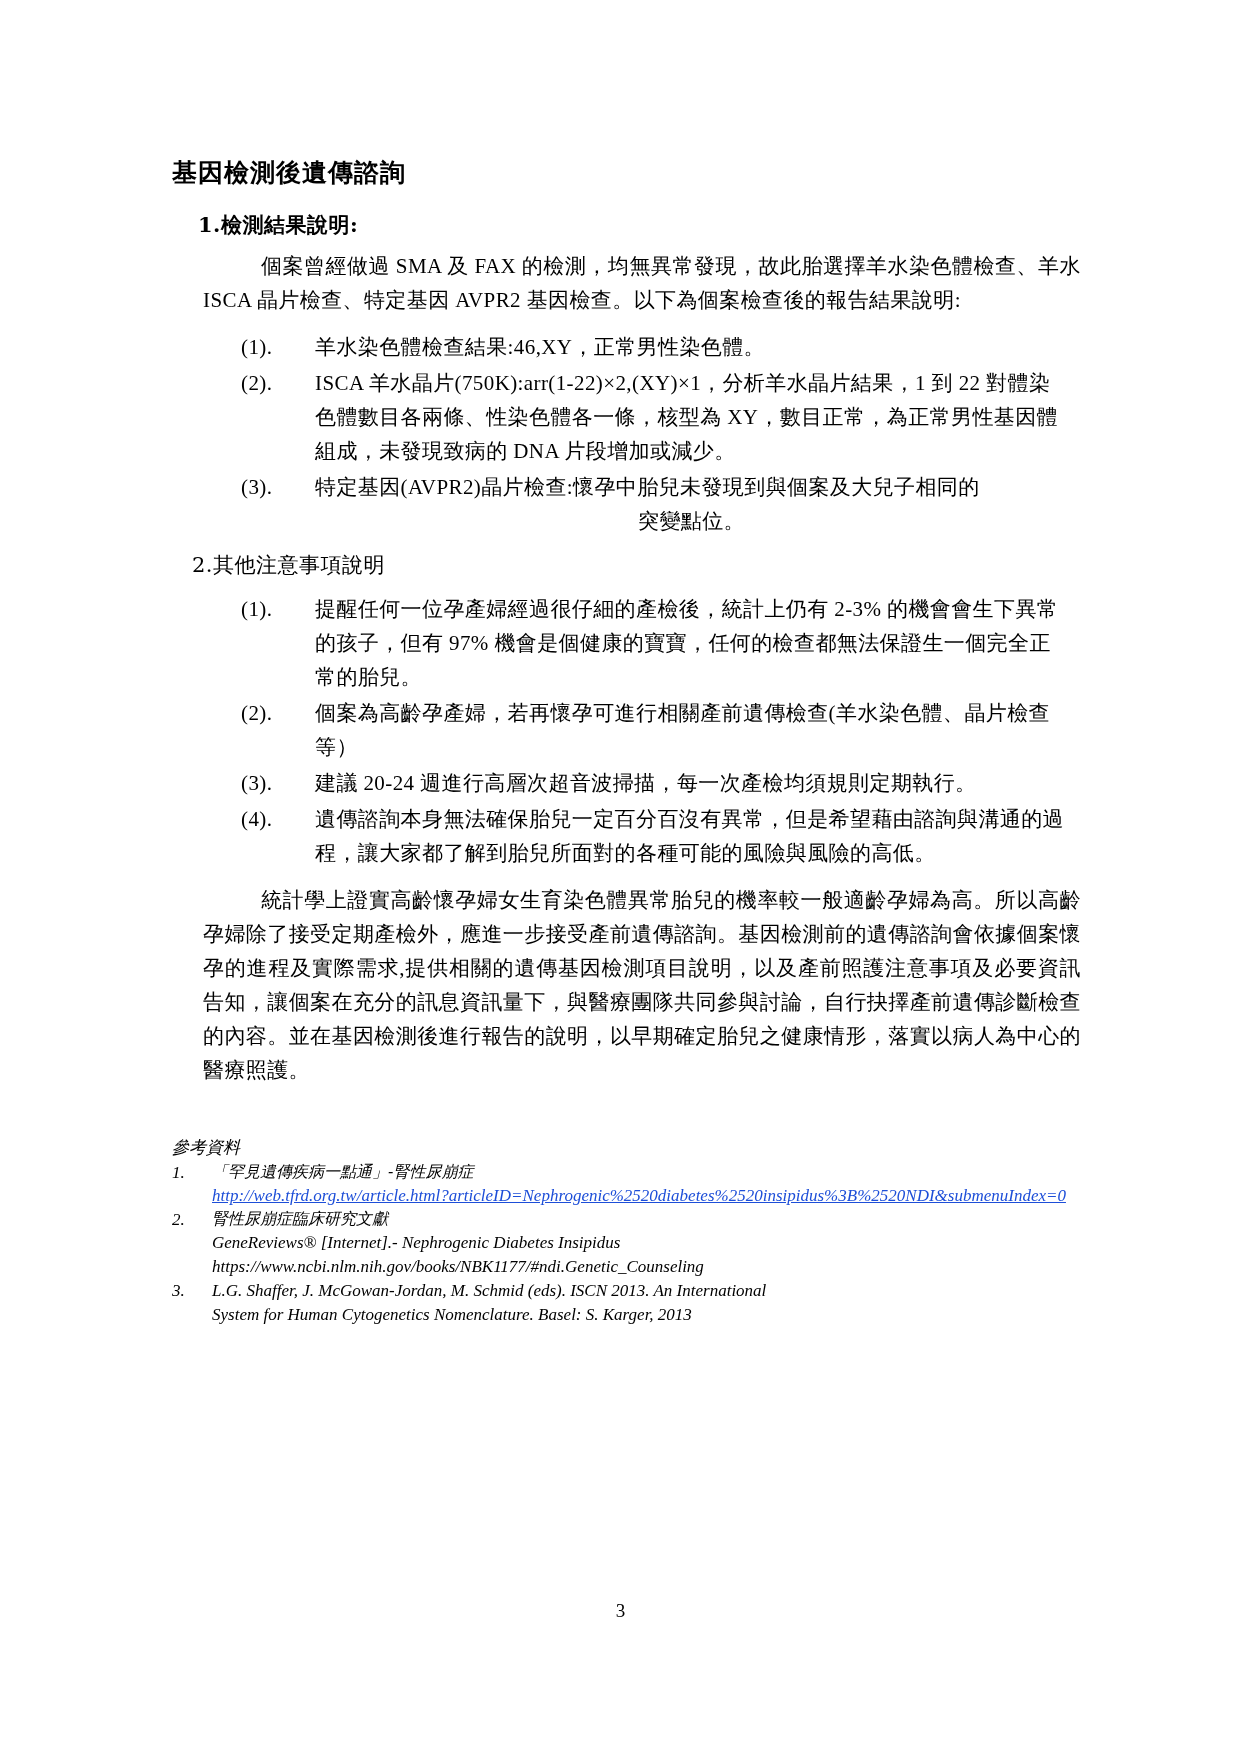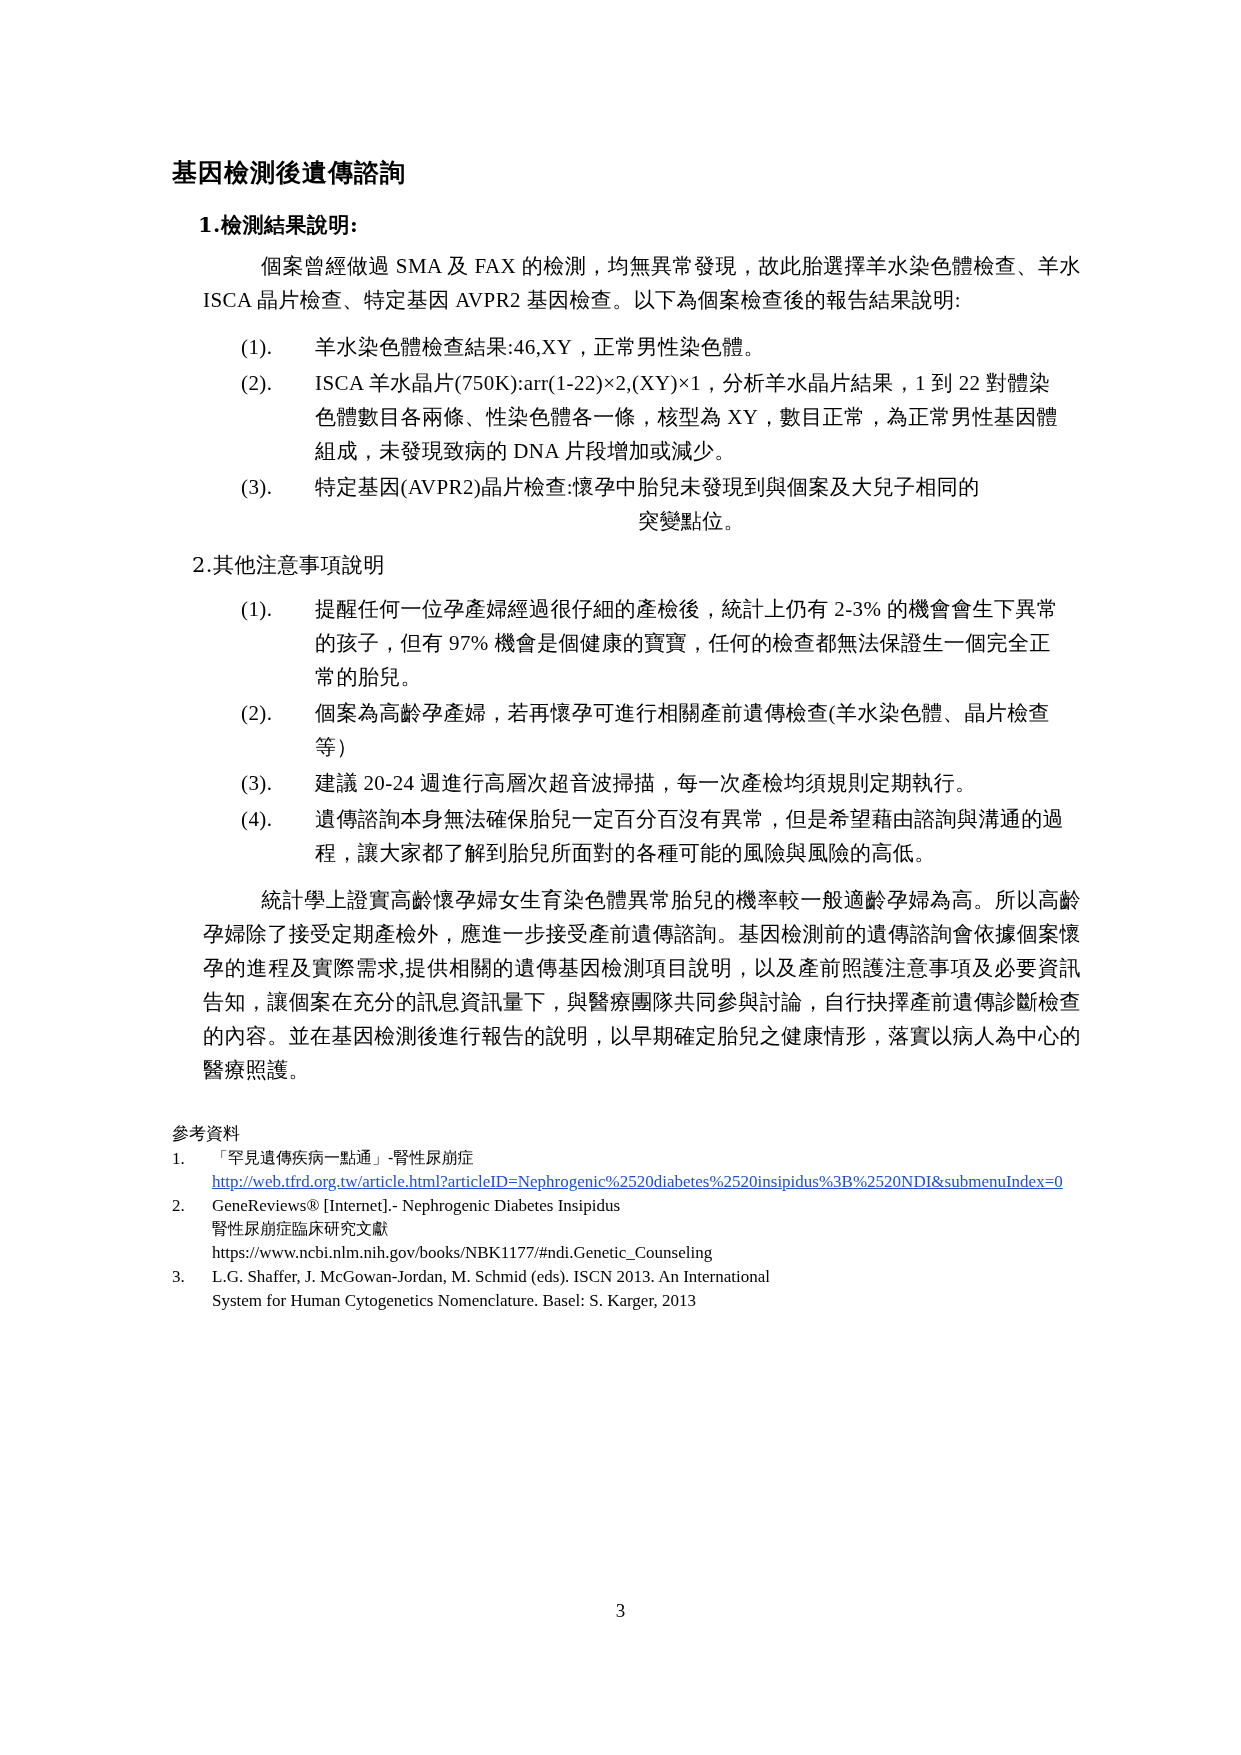--- a/index.html
+++ b/index.html
@@ -84,23 +84,24 @@
   .list li.hang {
     padding-left: 74px;
     text-indent: -74px;
   }
   .centered-line {
     display: block;
     text-align: center;
     text-indent: 0;
   }
   .refs {
-    margin-top: 34px;
+    margin-top: 48px;
     font-size: 16.5px;
     line-height: 1.42;
+    font-style: italic;
   }
   .refs-title {
     font-family: "DejaVu Serif", serif;
     font-size: 17px;
     margin-bottom: 2px;
   }
   .ref-row {
     display: flex;
     align-items: flex-start;
     margin-bottom: 0px;
@@ -182,22 +183,22 @@
       <div class="ref-num">1.</div>
       <div class="ref-body">
         <span class="line cjk">「罕見遺傳疾病一點通」-腎性尿崩症</span>
         <a class="link" href="#">http://web.tfrd.org.tw/article.html?articleID=Nephrogenic%2520diabetes%2520insipidus%3B%2520NDI&amp;submenuIndex=0</a>
       </div>
     </div>
 
     <div class="ref-row">
       <div class="ref-num">2.</div>
       <div class="ref-body">
+        <span class="line cjk">腎性尿崩症臨床研究文獻</span>
         <span class="line">GeneReviews® [Internet].- Nephrogenic Diabetes Insipidus</span>
-        <span class="line cjk">腎性尿崩症臨床研究文獻</span>
         <span class="line">https://www.ncbi.nlm.nih.gov/books/NBK1177/#ndi.Genetic_Counseling</span>
       </div>
     </div>
 
     <div class="ref-row">
       <div class="ref-num">3.</div>
       <div class="ref-body">
         <span class="line">L.G. Shaffer, J. McGowan-Jordan, M. Schmid (eds). ISCN 2013. An International</span>
         <span class="line">System for Human Cytogenetics Nomenclature. Basel: S. Karger, 2013</span>
       </div>

